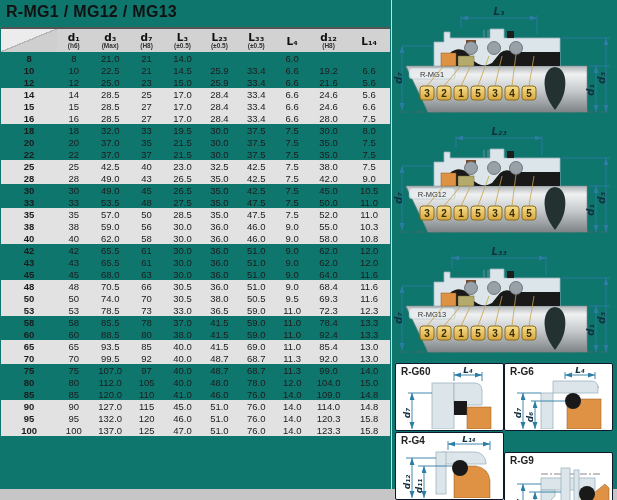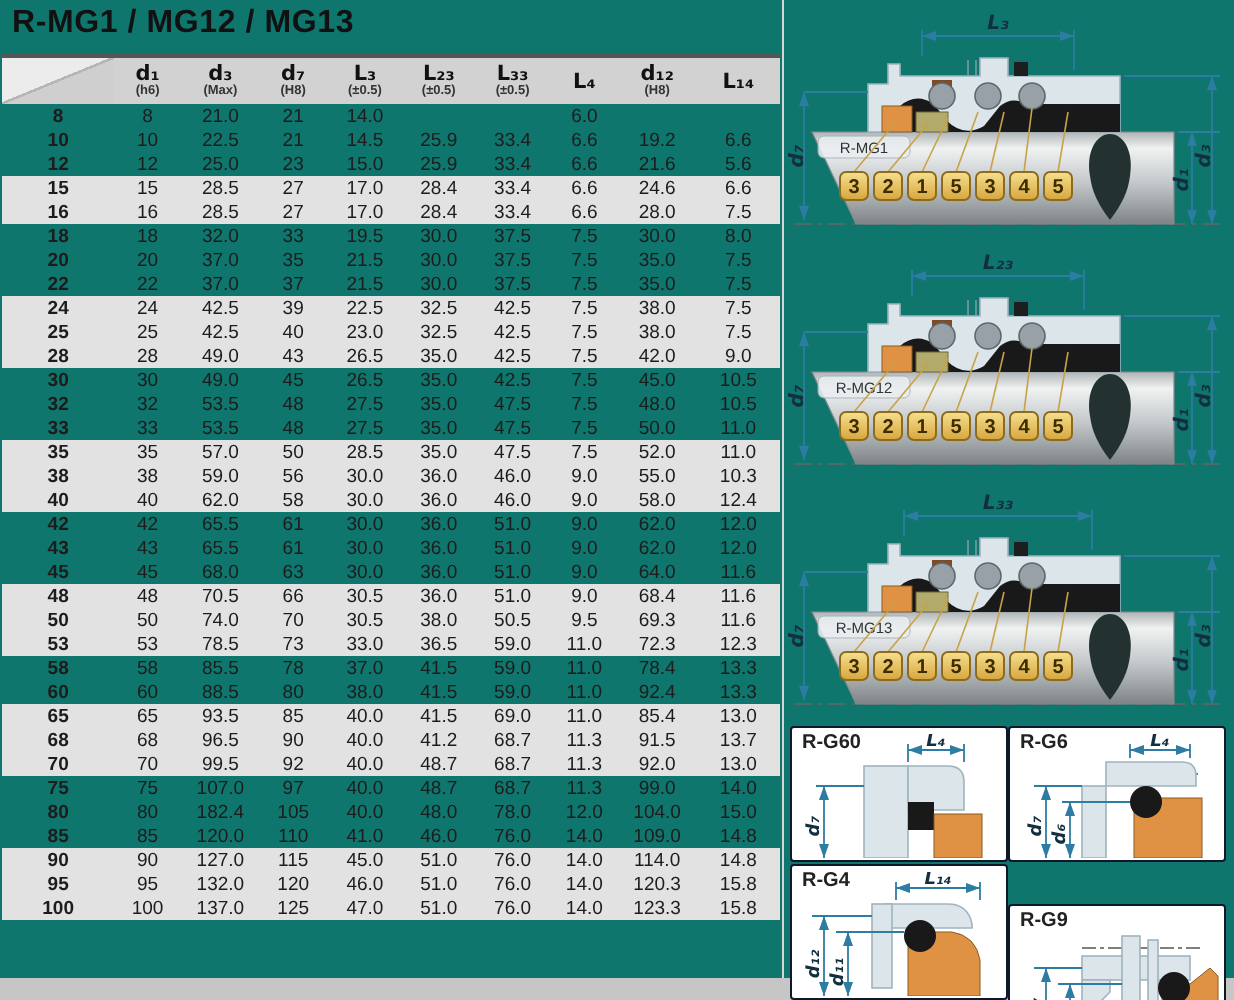--- a/index.html
+++ b/index.html
@@ -162,20 +162,32 @@
           <td>25.0</td>
           <td>23</td>
           <td>15.0</td>
           <td>25.9</td>
           <td>33.4</td>
           <td>6.6</td>
           <td>21.6</td>
           <td>5.6</td>
         </tr>
         <tr class="band">
+          <td class="size">14</td>
+          <td>14</td>
+          <td>28.5</td>
+          <td>25</td>
+          <td>17.0</td>
+          <td>28.4</td>
+          <td>33.4</td>
+          <td>6.6</td>
+          <td>24.6</td>
+          <td>5.6</td>
+        </tr>
+        <tr class="band">
           <td class="size">15</td>
           <td>15</td>
           <td>28.5</td>
           <td>27</td>
           <td>17.0</td>
           <td>28.4</td>
           <td>33.4</td>
           <td>6.6</td>
           <td>24.6</td>
           <td>6.6</td>
@@ -222,32 +234,20 @@
           <td>37.0</td>
           <td>37</td>
           <td>21.5</td>
           <td>30.0</td>
           <td>37.5</td>
           <td>7.5</td>
           <td>35.0</td>
           <td>7.5</td>
         </tr>
         <tr class="band">
-          <td class="size">24</td>
-          <td>24</td>
-          <td>42.5</td>
-          <td>39</td>
-          <td>22.5</td>
-          <td>32.5</td>
-          <td>42.5</td>
-          <td>7.5</td>
-          <td>38.0</td>
-          <td>7.5</td>
-        </tr>
-        <tr class="band">
           <td class="size">25</td>
           <td>25</td>
           <td>42.5</td>
           <td>40</td>
           <td>23.0</td>
           <td>32.5</td>
           <td>42.5</td>
           <td>7.5</td>
           <td>38.0</td>
           <td>7.5</td>
@@ -270,32 +270,20 @@
           <td>49.0</td>
           <td>45</td>
           <td>26.5</td>
           <td>35.0</td>
           <td>42.5</td>
           <td>7.5</td>
           <td>45.0</td>
           <td>10.5</td>
         </tr>
         <tr>
-          <td class="size">32</td>
-          <td>32</td>
-          <td>53.5</td>
-          <td>48</td>
-          <td>27.5</td>
-          <td>35.0</td>
-          <td>47.5</td>
-          <td>7.5</td>
-          <td>48.0</td>
-          <td>10.5</td>
-        </tr>
-        <tr>
           <td class="size">33</td>
           <td>33</td>
           <td>53.5</td>
           <td>48</td>
           <td>27.5</td>
           <td>35.0</td>
           <td>47.5</td>
           <td>7.5</td>
           <td>50.0</td>
           <td>11.0</td>
@@ -327,21 +315,21 @@
         <tr class="band">
           <td class="size">40</td>
           <td>40</td>
           <td>62.0</td>
           <td>58</td>
           <td>30.0</td>
           <td>36.0</td>
           <td>46.0</td>
           <td>9.0</td>
           <td>58.0</td>
-          <td>12.4</td>
+          <td>10.8</td>
         </tr>
         <tr>
           <td class="size">42</td>
           <td>42</td>
           <td>65.5</td>
           <td>61</td>
           <td>30.0</td>
           <td>36.0</td>
           <td>51.0</td>
           <td>9.0</td>
@@ -438,32 +426,20 @@
           <td>93.5</td>
           <td>85</td>
           <td>40.0</td>
           <td>41.5</td>
           <td>69.0</td>
           <td>11.0</td>
           <td>85.4</td>
           <td>13.0</td>
         </tr>
         <tr class="band">
-          <td class="size">68</td>
-          <td>68</td>
-          <td>96.5</td>
-          <td>90</td>
-          <td>40.0</td>
-          <td>41.2</td>
-          <td>68.7</td>
-          <td>11.3</td>
-          <td>91.5</td>
-          <td>13.7</td>
-        </tr>
-        <tr class="band">
           <td class="size">70</td>
           <td>70</td>
           <td>99.5</td>
           <td>92</td>
           <td>40.0</td>
           <td>48.7</td>
           <td>68.7</td>
           <td>11.3</td>
           <td>92.0</td>
           <td>13.0</td>
@@ -476,21 +452,21 @@
           <td>40.0</td>
           <td>48.7</td>
           <td>68.7</td>
           <td>11.3</td>
           <td>99.0</td>
           <td>14.0</td>
         </tr>
         <tr>
           <td class="size">80</td>
           <td>80</td>
-          <td>182.4</td>
+          <td>112.0</td>
           <td>105</td>
           <td>40.0</td>
           <td>48.0</td>
           <td>78.0</td>
           <td>12.0</td>
           <td>104.0</td>
           <td>15.0</td>
         </tr>
         <tr>
           <td class="size">85</td>

